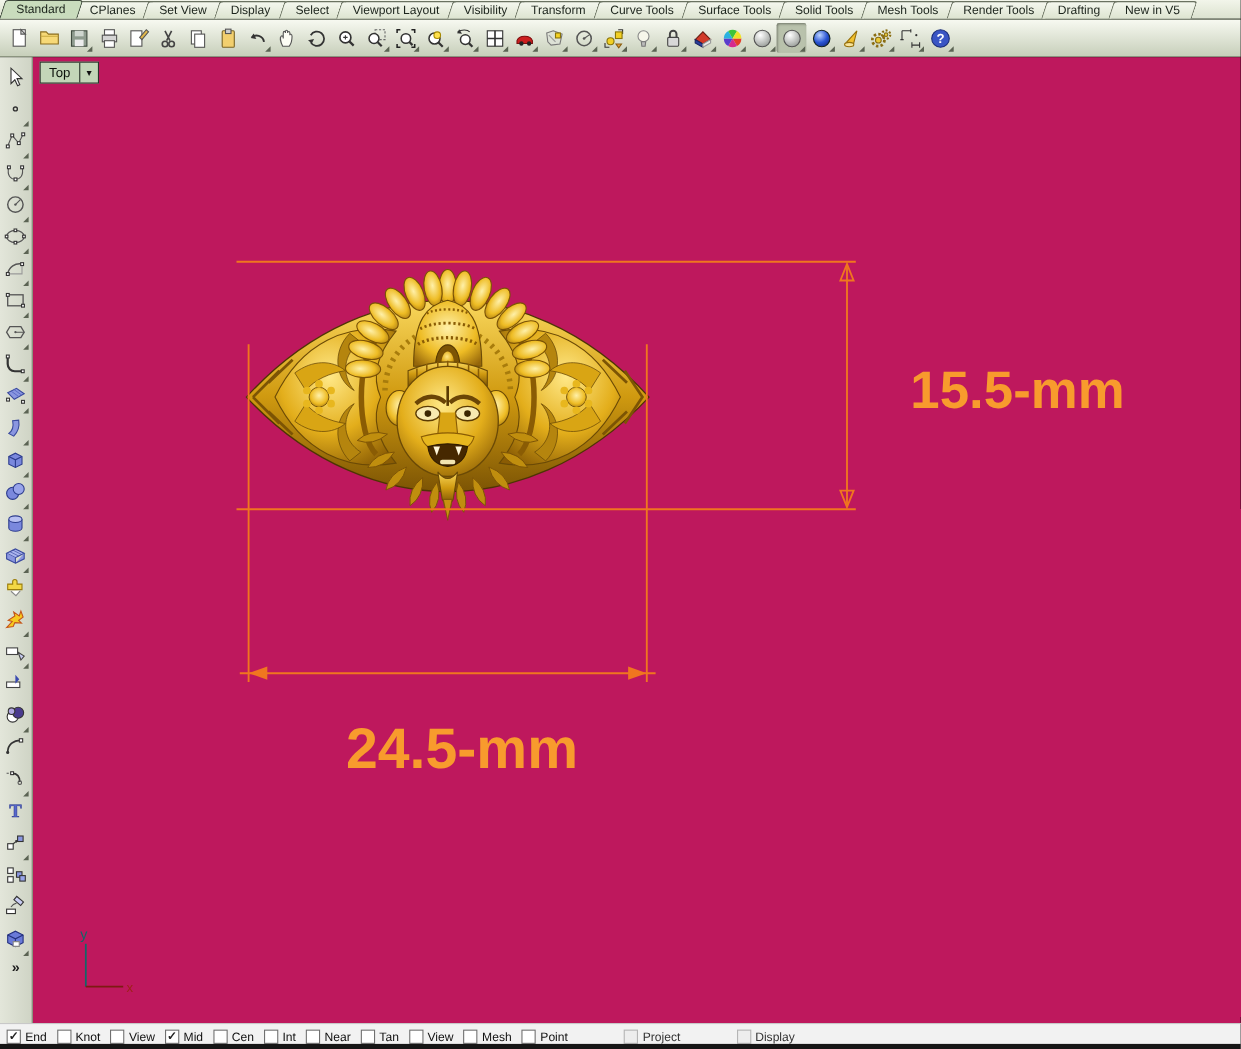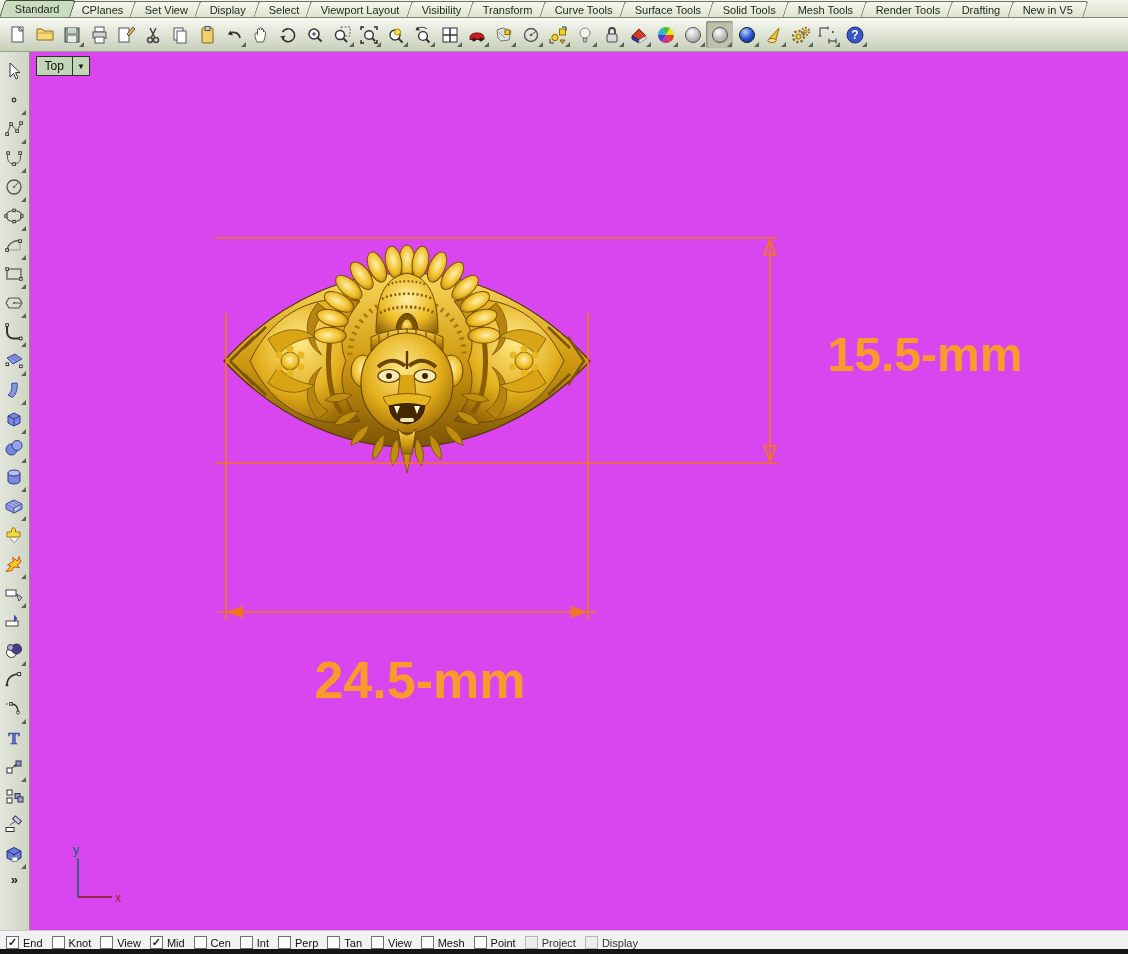--- a/index.html
+++ b/index.html
@@ -20,36 +20,36 @@
   .tbtn.pressed{background:#b9c2ac;box-shadow:inset 1px 1px 2px rgba(0,0,0,.35);}
   .tbtn svg{display:block;}
   .fly{position:absolute;right:1px;bottom:1px;width:0;height:0;
        border-left:5px solid transparent;border-bottom:5px solid #5b6353;}
   
   .main{display:flex;height:878px;}
   .lefttb{width:30px;background:linear-gradient(90deg,#e3e6da,#cfd4c5);display:flex;flex-direction:column;
           align-items:center;padding-top:6px;box-sizing:border-box;border-right:1px solid #8b937e;}
   .lbtn{width:26px;height:29px;position:relative;display:flex;align-items:center;justify-content:center;}
   .more{font-size:13px;font-weight:bold;color:#1a1a1a;margin-top:2px;cursor:default;}
-  .viewport{position:relative;width:1114px;height:878px;background:#d946ef;overflow:hidden;}
+  .viewport{position:relative;width:1114px;height:878px;background:#be185d;overflow:hidden;}
   .vplabel{position:absolute;left:6px;top:4px;display:flex;align-items:center;height:18px;
            background:#c3d6b8;border:1px solid #2a332a;font-size:12px;color:#0c120c;z-index:5;}
   .vplabel .txt{padding:0 8px;}
   .vplabel .dd{border-left:1px solid #2a332a;height:100%;display:flex;align-items:center;padding:0 4px;}
   .vplabel .dd span{font-size:8px;color:#111;}
   
   .statusbar{height:24px;background:#f2f2f2;display:flex;align-items:center;padding-left:6px;
              box-sizing:border-box;border-top:1px solid #c8c8c8;position:relative;}
   .statusbar::after{content:"";position:absolute;left:0;right:0;bottom:0;height:5px;background:#161616;}
   .osnap{display:flex;align-items:center;margin-right:9px;font-size:11px;color:#111;}
   .cb{width:13px;height:13px;background:#fff;border:1px solid #707070;margin-right:4px;
       display:flex;align-items:center;justify-content:center;font-size:11px;font-weight:bold;color:#222;
       box-sizing:border-box;line-height:1;}
   .osnap.muted .cb{background:#ededed;border-color:#b5b5b5;}
-  .osnap.muted{color:#333;}
+  .osnap.muted{color:#333;margin-left:42px;}
 </style>
 </head>
 <body>
 
 <div class="tabbar" id="tabbar">
     <div class="tab active">
       <span class="tlabel">Standard</span>
     </div>
     <div class="tab">
       <span class="tlabel">CPlanes</span>
@@ -789,21 +789,21 @@
     <label class="osnap">
     <span class="cb"></span>
     <span class="oslabel">Cen</span>
   </label>
     <label class="osnap">
     <span class="cb"></span>
     <span class="oslabel">Int</span>
   </label>
     <label class="osnap">
     <span class="cb"></span>
-    <span class="oslabel">Perp</span>
+    <span class="oslabel">Near</span>
   </label>
     <label class="osnap">
     <span class="cb"></span>
     <span class="oslabel">Tan</span>
   </label>
     <label class="osnap">
     <span class="cb"></span>
     <span class="oslabel">View</span>
   </label>
     <label class="osnap">

